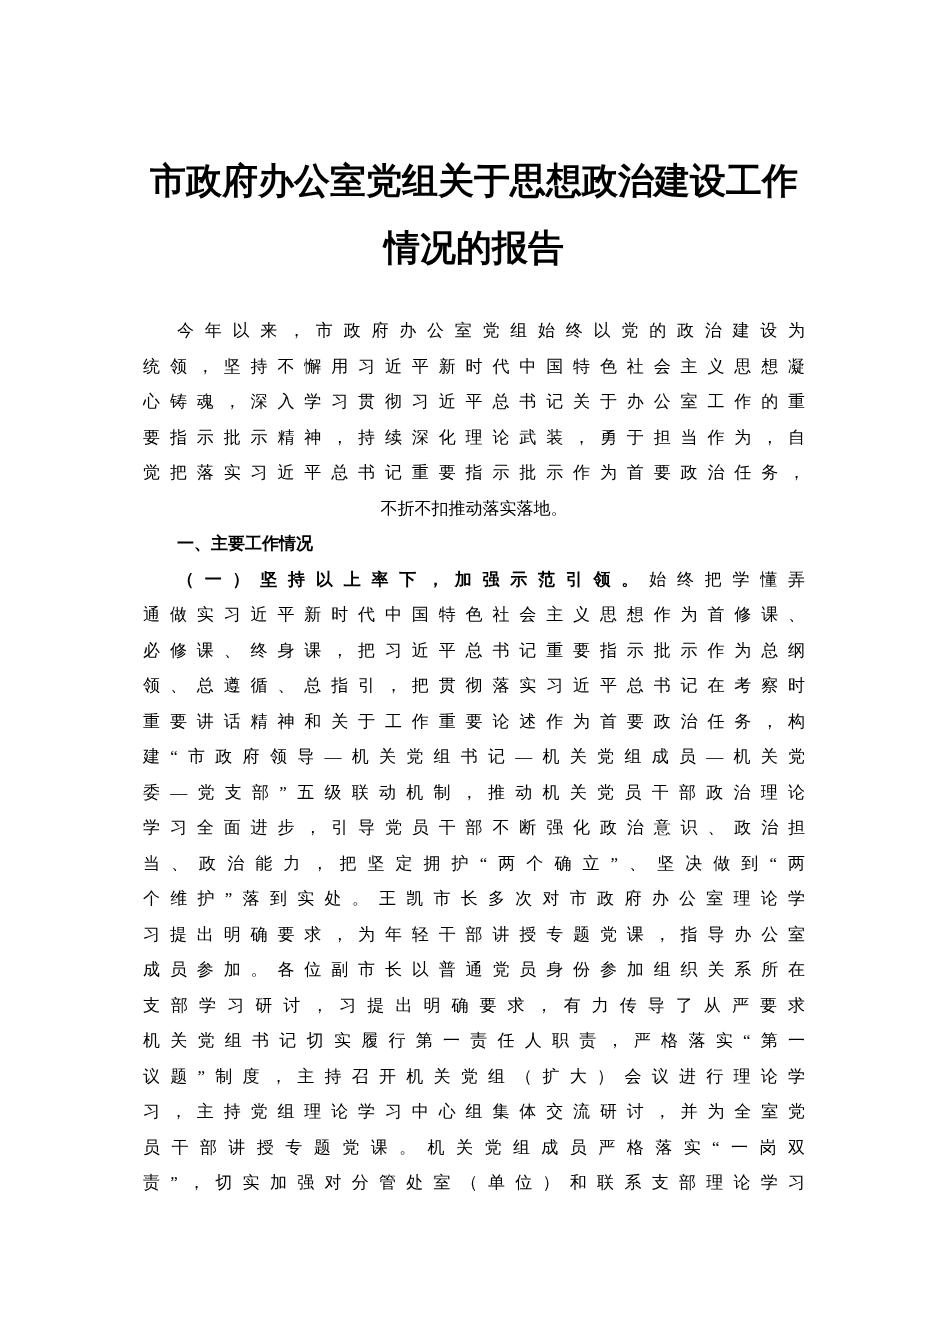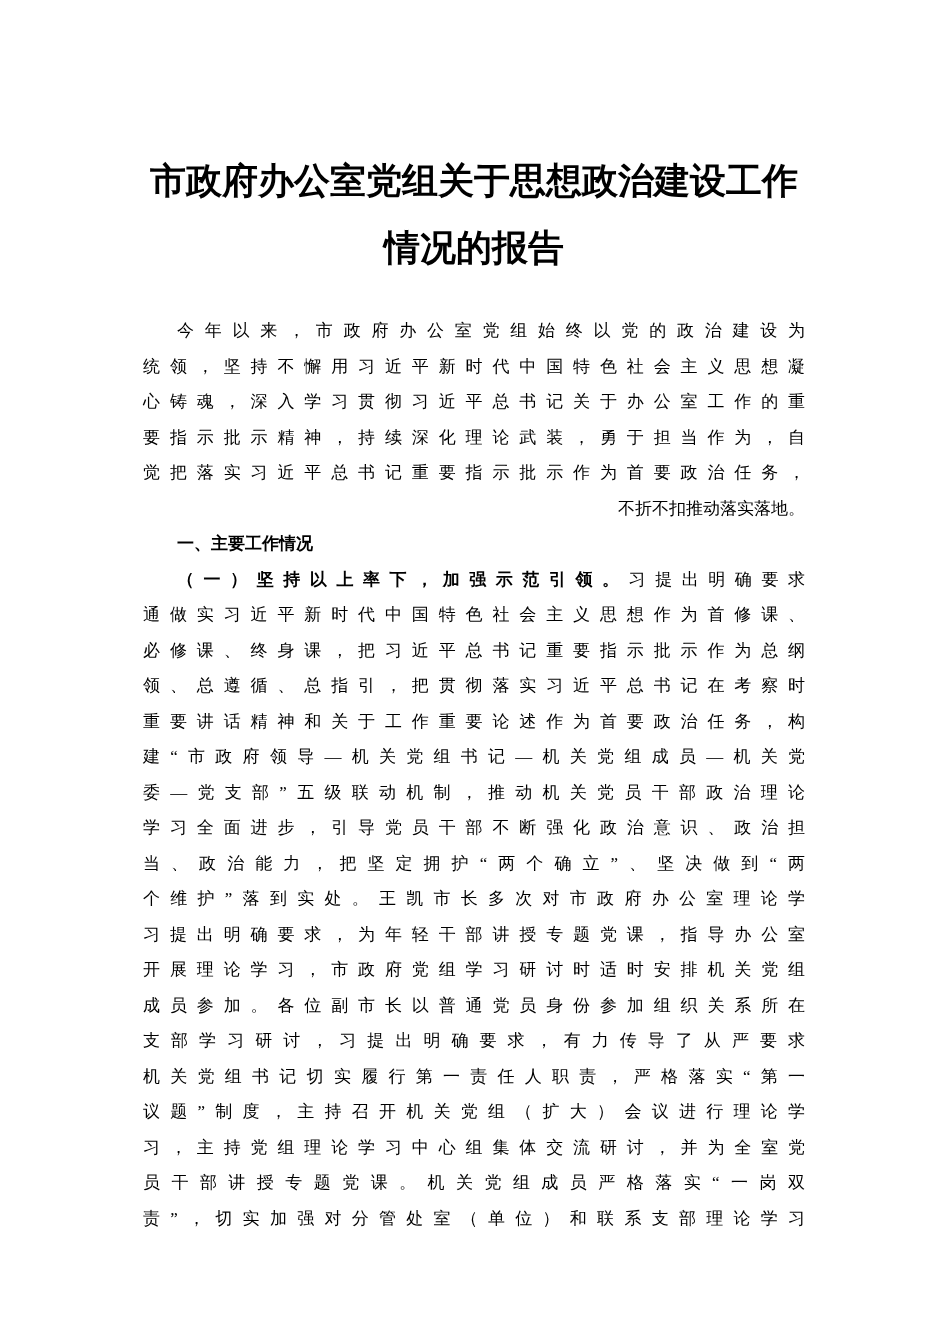--- a/index.html
+++ b/index.html
@@ -32,21 +32,21 @@
     line-height: 35.5px;
   }
   
   .jl {
     text-align: justify;
     text-align-last: justify;
     -moz-text-align-last: justify;
   }
   
   .ll {
-    text-align: right;
+    text-align: center;
   }
   
   .ind {
     text-indent: 2em;
   }
   .heading {
     font-family: Liberation Sans, sans-serif;
     font-weight: bold;
     text-align: left;
   }
@@ -71,32 +71,31 @@
       <div class="jl">统领，坚持不懈用习近平新时代中国特色社会主义思想凝</div>
       <div class="jl">心铸魂，深入学习贯彻习近平总书记关于办公室工作的重</div>
       <div class="jl">要指示批示精神，持续深化理论武装，勇于担当作为，自</div>
       <div class="jl">觉把落实习近平总书记重要指示批示作为首要政治任务，</div>
       <div class="ll">不折不扣推动落实落地。</div>
     </div>
 
     <div class="heading ind">一、主要工作情况</div>
 
     <div class="para">
-      <div class="jl ind"><b class="lead">（一）坚持以上率下，加强示范引领。</b><span>习提出明确要求</span></div>
+      <div class="jl ind"><b class="lead">（一）坚持以上率下，加强示范引领。</b><span>始终把学懂弄</span></div>
       <div class="jl">通做实习近平新时代中国特色社会主义思想作为首修课、</div>
       <div class="jl">必修课、终身课，把习近平总书记重要指示批示作为总纲</div>
       <div class="jl">领、总遵循、总指引，把贯彻落实习近平总书记在考察时</div>
       <div class="jl">重要讲话精神和关于工作重要论述作为首要政治任务，构</div>
       <div class="jl">建“市政府领导—机关党组书记—机关党组成员—机关党</div>
       <div class="jl">委—党支部”五级联动机制，推动机关党员干部政治理论</div>
       <div class="jl">学习全面进步，引导党员干部不断强化政治意识、政治担</div>
       <div class="jl">当、政治能力，把坚定拥护“两个确立”、坚决做到“两</div>
       <div class="jl">个维护”落到实处。王凯市长多次对市政府办公室理论学</div>
       <div class="jl">习提出明确要求，为年轻干部讲授专题党课，指导办公室</div>
-      <div class="jl">开展理论学习，市政府党组学习研讨时适时安排机关党组</div>
       <div class="jl">成员参加。各位副市长以普通党员身份参加组织关系所在</div>
       <div class="jl">支部学习研讨，习提出明确要求，有力传导了从严要求</div>
       <div class="jl">机关党组书记切实履行第一责任人职责，严格落实“第一</div>
       <div class="jl">议题”制度，主持召开机关党组（扩大）会议进行理论学</div>
       <div class="jl">习，主持党组理论学习中心组集体交流研讨，并为全室党</div>
       <div class="jl">员干部讲授专题党课。机关党组成员严格落实“一岗双</div>
       <div class="jl">责”，切实加强对分管处室（单位）和联系支部理论学习</div>
     </div>
 
   </div>

